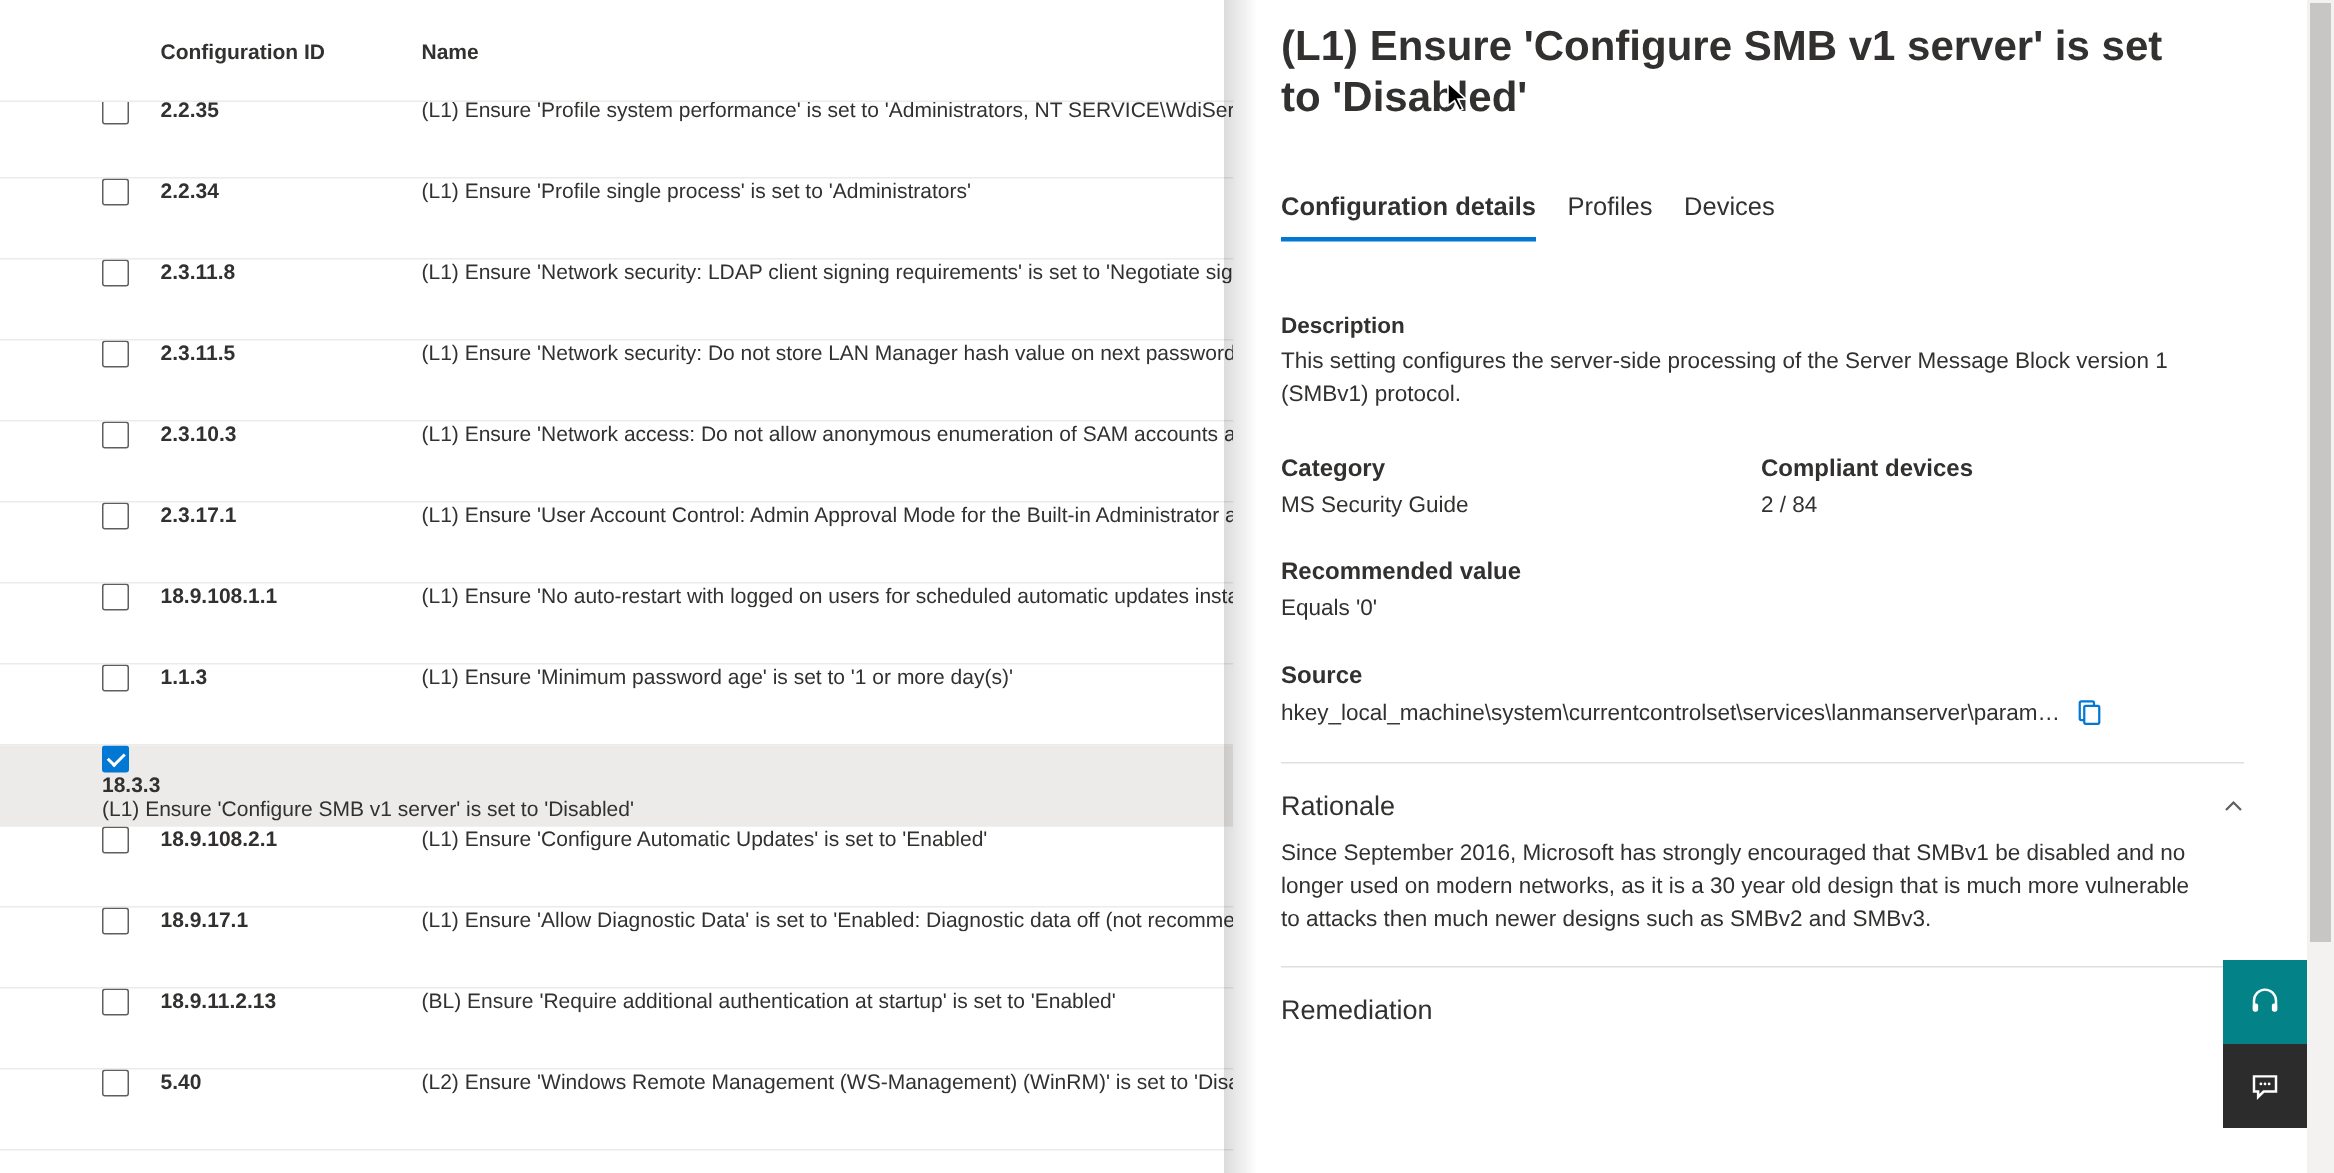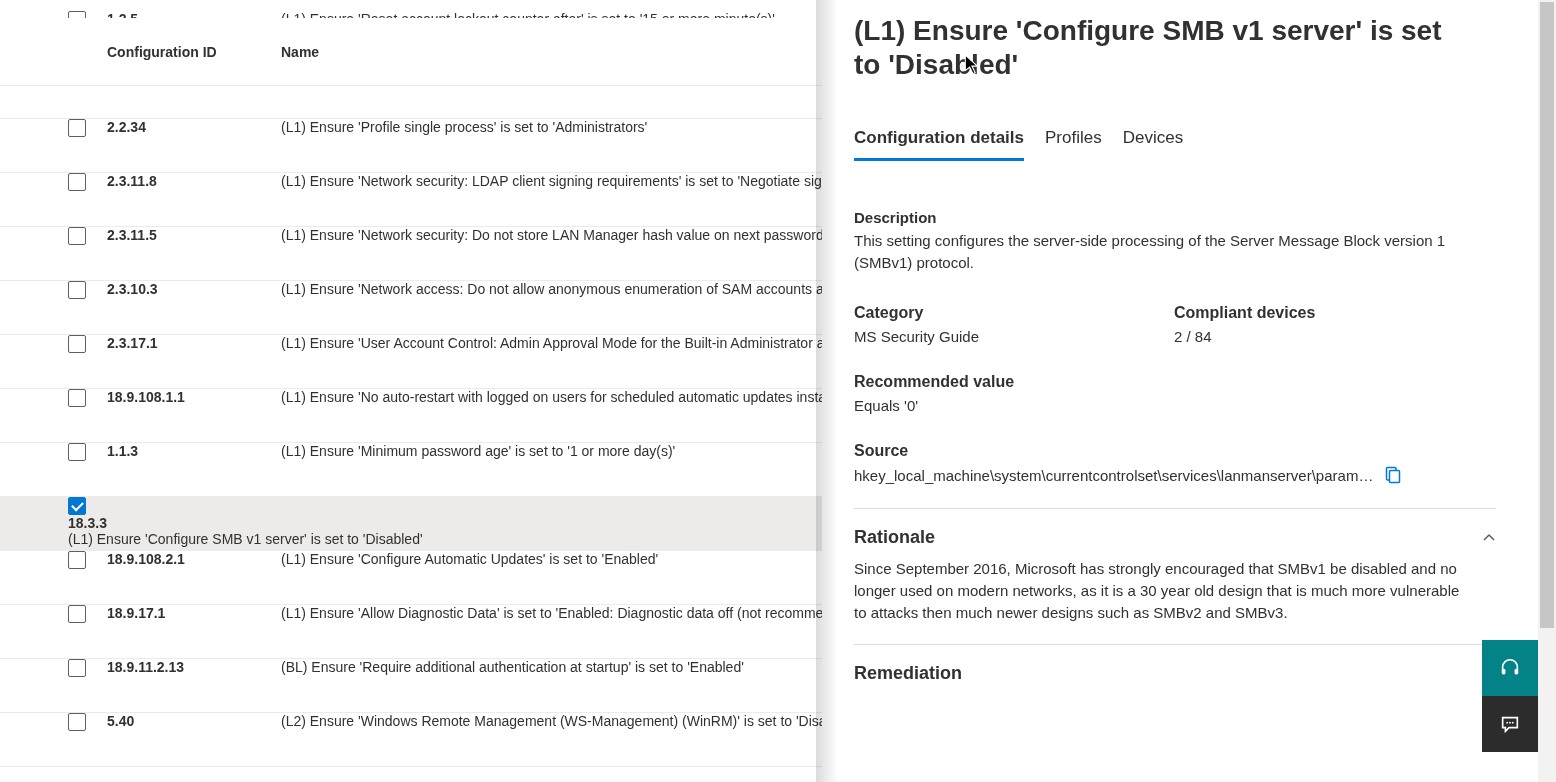--- a/index.html
+++ b/index.html
@@ -32,21 +32,21 @@
     left: 816px;
     top: 0;
     width: 22px;
     height: 782px;
     background: linear-gradient(to right, rgba(0,0,0,0.14), rgba(0,0,0,0));
     pointer-events: none;
     z-index: 5;
   }
   .thead {
     position: sticky;
-    top: 18px;
+    top: 0;
     display: flex;
     align-items: center;
     height: 68px;
     padding-left: 107px;
     border-bottom: 1px solid #edebe9;
     background: #fff;
     z-index: 3;
   }
   .thead .col-id { width: 174px; font-weight: 600; color: #323130; }
   .thead .col-name { flex: 1; font-weight: 600; color: #323130; }
@@ -146,21 +146,21 @@
 
   .hr { border: none; border-top: 1px solid #e1dfdd; margin: 0; }
 
   .accordion-header {
     display: flex;
     align-items: center;
     justify-content: space-between;
     padding: 18px 0 10px 0;
     cursor: pointer;
   }
-  .accordion-header .acc-title { font-size: 18px; color: #323130; font-weight: bold; }
+  .accordion-header .acc-title { font-size: 18px; color: #323130; }
   .chevron { width: 14px; height: 14px; }
   .chevron.up svg { transform: rotate(180deg); }
   .accordion-body { font-size: 15px; line-height: 22px; color: #323130; padding-bottom: 20px; max-width: 620px; }
 
   
   .scrollbar-track {
     position: absolute;
     right: 0; top: 0;
     width: 18px; height: 782px;
     background: #f3f2f1;

